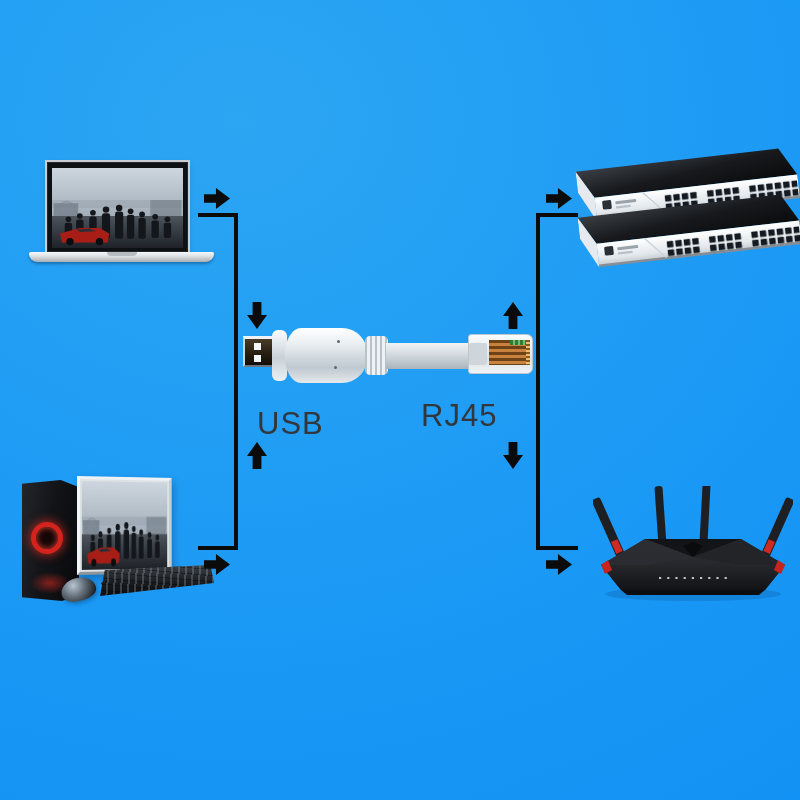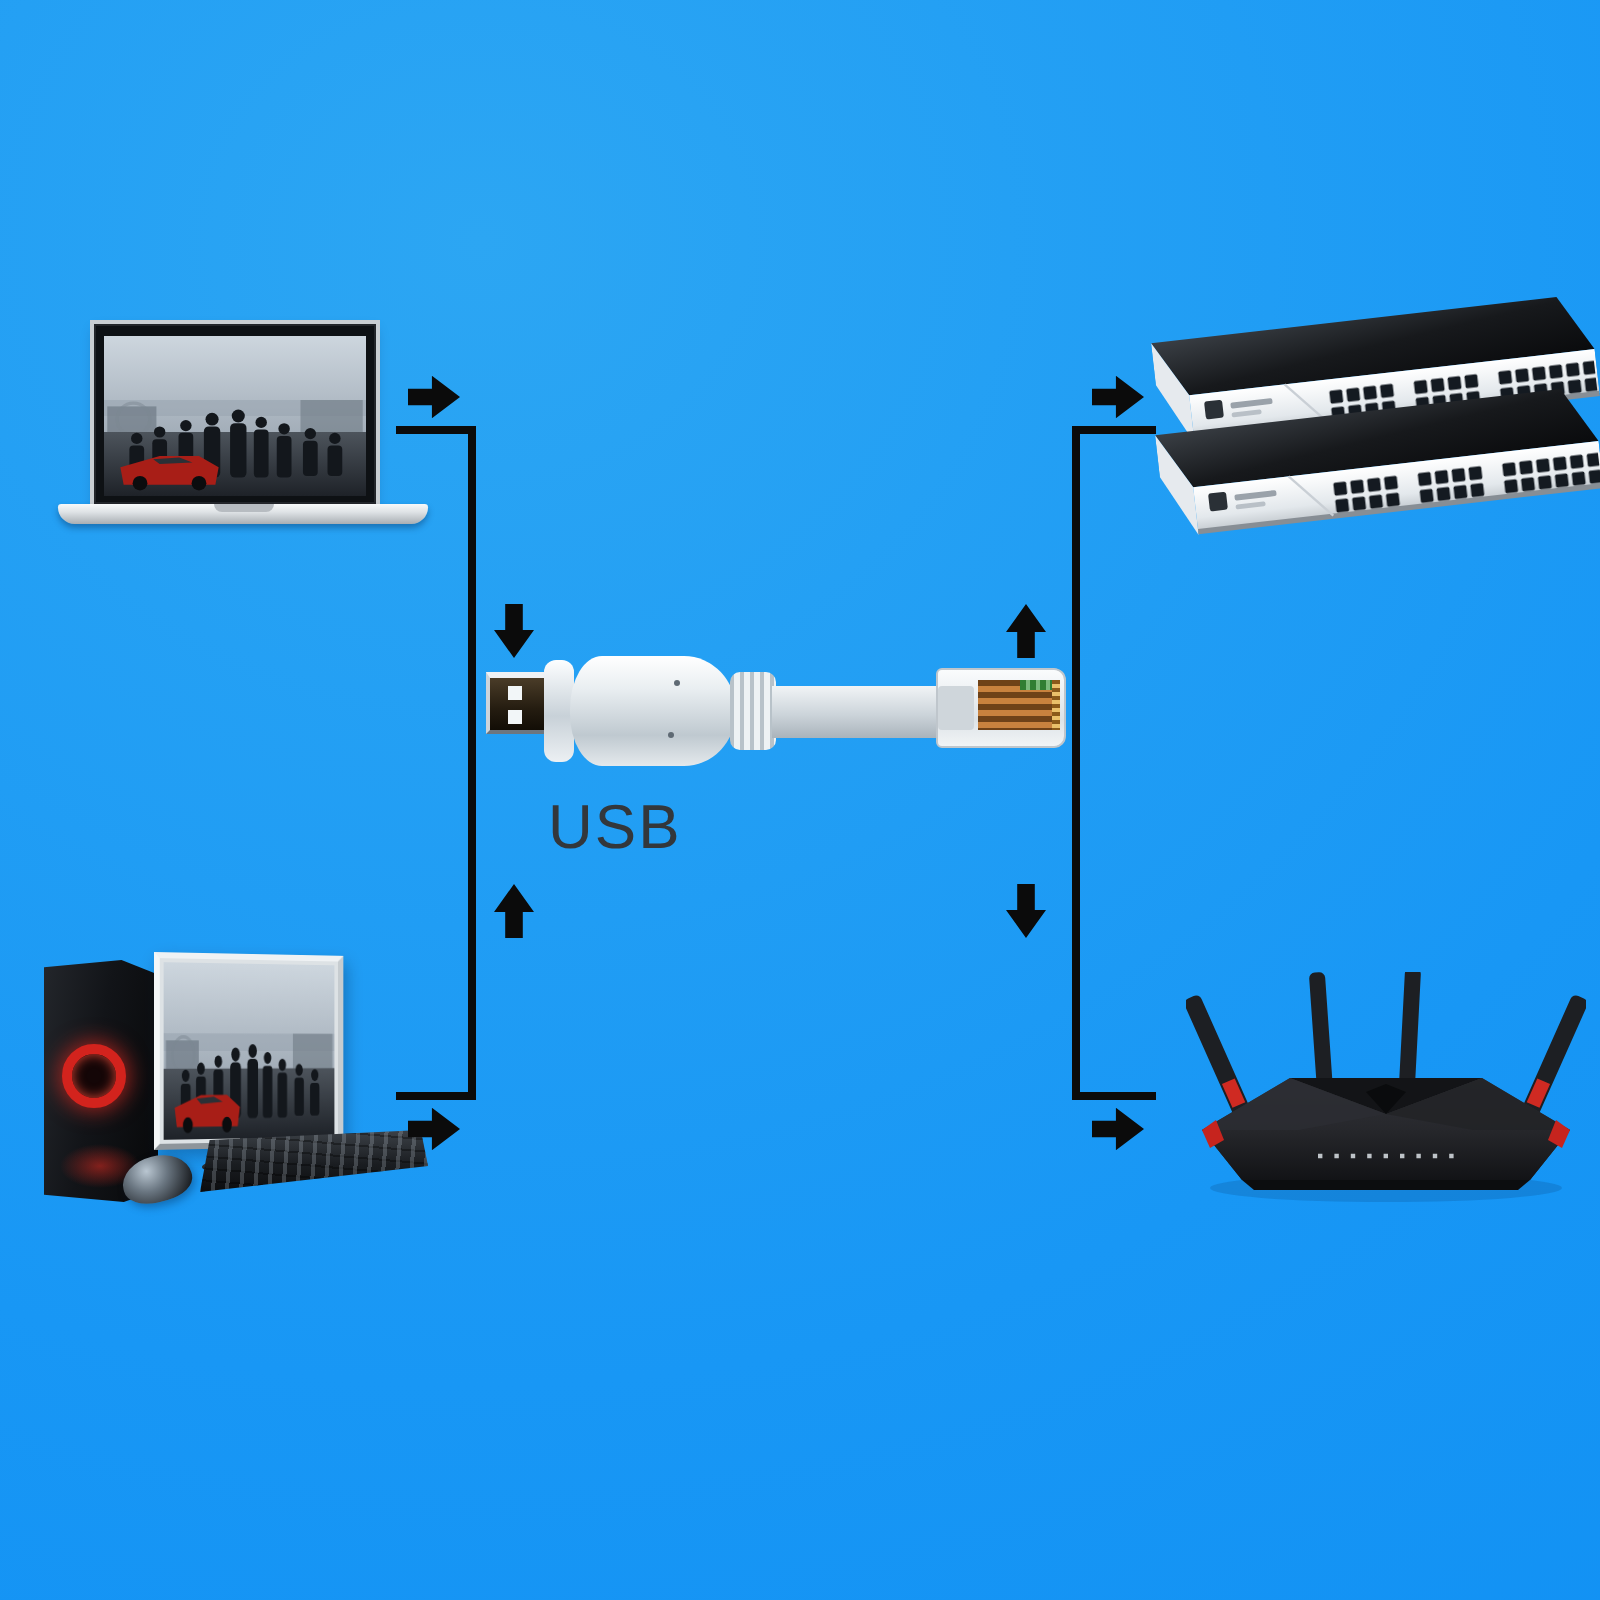--- a/index.html
+++ b/index.html
@@ -25,21 +25,21 @@
   .ar-right{width:26px;height:23px;clip-path:polygon(0 32%,46% 32%,46% 4%,100% 50%,46% 96%,46% 68%,0 68%);}
   .ar-down{width:20px;height:27px;clip-path:polygon(28% 0,72% 0,72% 48%,100% 48%,50% 100%,0 48%,28% 48%);}
   .ar-up{width:20px;height:27px;clip-path:polygon(50% 0,100% 52%,72% 52%,72% 100%,28% 100%,28% 52%,0 52%);}
   .a1{left:204px;top:187px;} .a2{left:546px;top:187px;}
   .a3{left:247px;top:302px;} .a4{left:503px;top:302px;}
   .a5{left:247px;top:442px;} .a6{left:503px;top:442px;}
   .a7{left:204px;top:553px;} .a8{left:546px;top:553px;}
 
   
   .label{position:absolute;font-size:31px;font-weight:400;color:#33373b;letter-spacing:1px;}
-  .label-usb{left:257px;top:396px;margin-left:17px;}
+  .label-usb{left:257px;top:406px;}
   .label-rj45{left:421px;top:398px;}
 
   
   .laptop-screen{left:47px;top:162px;width:141px;height:90px;background:#0e1114;
     border:1px solid #23262a;box-shadow:0 0 0 2px #c9ced2,0 3px 6px rgba(0,30,70,.25);
     padding:5px 4px 3px;}
   .laptop-screen svg{display:block;width:100%;height:100%;}
   .laptop-base{left:29px;top:252px;width:185px;height:10px;border-radius:2px 2px 10px 10px;
     background:linear-gradient(180deg,#f7f9fa 0%,#dfe3e6 40%,#a9aeb3 100%);
     box-shadow:0 2px 3px rgba(0,30,70,.35);}
@@ -284,14 +284,15 @@
   <div class="abs usb-barrel"></div>
   <div class="abs usb-ribs"></div>
   <div class="abs cable-run"></div>
   <div class="abs rj45">
     <div class="rj45-pins"></div>
     <div class="rj45-green"></div>
     <div class="rj45-gold"></div>
   </div>
 
   <div class="label label-usb">USB</div>
+  <div class="label label-rj45">RJ45</div>
 
 </div>
 
 </body></html>

